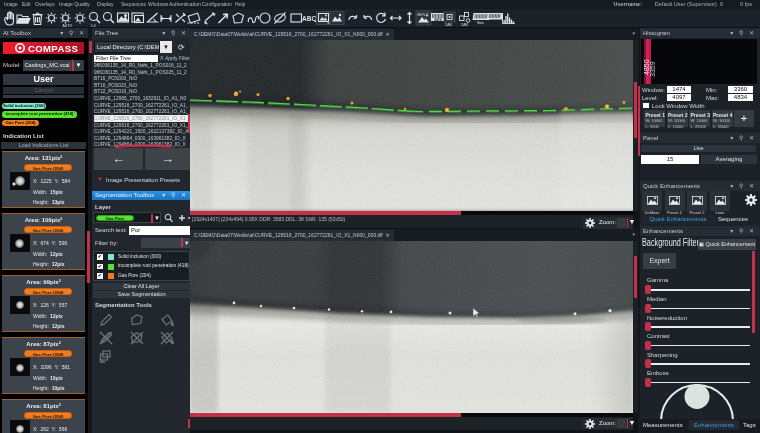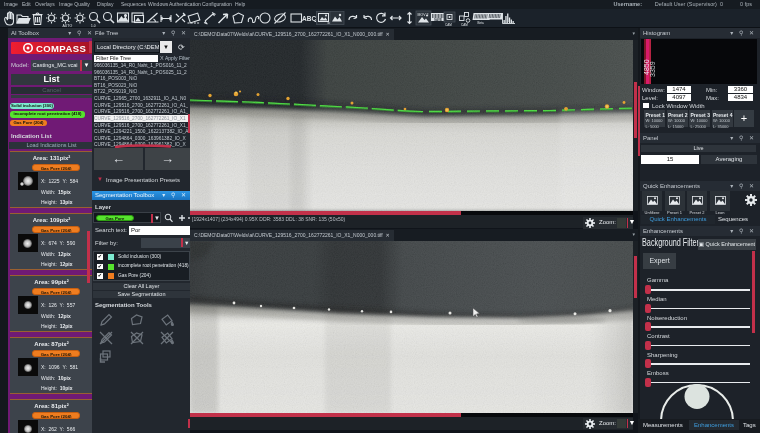--- a/index.html
+++ b/index.html
@@ -9,21 +9,21 @@
 #menubar{left:0;top:0;width:760px;height:9px;background:#161b21;color:#b6bdc4;font-size:5px;}
 #menubar span{position:absolute;top:1px;}
 #toolbar{left:0;top:9px;width:760px;height:19px;background:#1b222a;border-bottom:1px solid #0d1116;}
 .usr{position:absolute;top:1px;font-size:5.5px;color:#aab2b9;}
 
 .phead{position:absolute;height:10px;background:#262c34;color:#c6cbd1;font-size:6px;line-height:10px;padding-left:3px;}
 .picons{position:absolute;top:0;right:2px;color:#aeb5bc;font-size:6px;line-height:10px;letter-spacing:2px;}
 .btn{position:absolute;background:#31373e;color:#dfe3e7;text-align:center;}
 .winput{position:absolute;background:#fff;color:#111;}
 
-#aip{left:8px;top:28px;width:88px;height:405px;background:#701a75;}
+#aip{left:0;top:28px;width:88px;height:405px;background:#000000;}
 .chip{position:absolute;color:#101408;font-size:4.3px;font-weight:bold;border-radius:3px;text-align:center;white-space:nowrap;overflow:hidden;}
 .card{position:absolute;left:2px;width:83px;height:57px;background:#3d434b;border-top:1px solid #9a6030;border-bottom:1px solid #9a6030;color:#e8ebee;}
 .card .ttl{position:absolute;left:0;top:3px;width:100%;text-align:center;font-size:6px;font-weight:bold;}
 .card .chp{position:absolute;left:22px;top:12px;width:48px;height:7px;background:#ef7d20;border:1px solid #c85f10;border-radius:3px;color:#1d1406;font-size:4.4px;font-weight:bold;text-align:center;line-height:7px;white-space:nowrap;overflow:hidden;}
 .card .th{position:absolute;left:8px;top:20px;width:20px;height:18px;background:#0a0a0a;}
 .card .xy{position:absolute;left:31px;top:26px;font-size:5px;}
 .card .wd{position:absolute;left:31px;top:37px;font-size:5px;}
 .card .hg{position:absolute;left:31px;top:47px;font-size:5px;}
 .blob{position:absolute;border-radius:50%;background:radial-gradient(circle,#f2f2f2 0%,#b9b9b9 45%,#3a3a3a 75%,#0a0a0a 100%);}
 
@@ -228,21 +228,21 @@
       <svg width="81" height="12" style="position:absolute;left:0;top:0">
         <circle cx="17" cy="6" r="4.2" fill="none" stroke="#fff" stroke-width="1.6"></circle>
         <circle cx="17" cy="6" r="1.5" fill="#fff"></circle>
         <text x="25" y="9.5" fill="#fff" font-size="9.5" font-weight="bold" font-family="Liberation Sans" letter-spacing="0.4">COMPASS</text>
       </svg>
     </div>
     <div class="lbl" style="left:3px;top:34px;color:#cdd2d7;">Model:</div>
     <div class="abs" style="left:23px;top:31.5px;width:49px;height:11px;background:#3a4149;color:#e8ecef;font-size:5.6px;line-height:11px;padding-left:1.5px;white-space:nowrap;overflow:hidden;">Castings_MC.vcai</div>
     <div class="abs" style="left:72px;top:31.5px;width:1.5px;height:11px;background:#c2304a;"></div>
     <div class="abs" style="left:73.5px;top:31.5px;width:10px;height:11px;background:#343b43;color:#fff;font-size:6px;text-align:center;line-height:11px;">▼</div>
-    <div class="btn" style="left:3px;top:46px;width:81px;height:11px;font-size:9px;font-weight:bold;line-height:11px;color:#fff;">List</div>
+    <div class="btn" style="left:3px;top:46px;width:81px;height:11px;font-size:9px;font-weight:bold;line-height:11px;color:#fff;">User</div>
     <div class="btn" style="left:3px;top:58.5px;width:81px;height:7px;font-size:6px;line-height:7px;background:#272d34;color:#566069;">Cancel</div>
     <div class="abs" style="left:3px;top:66.5px;width:81px;height:3.5px;background:#343b42;"></div>
     <div class="chip" style="left:2px;top:74.5px;width:44px;height:6.5px;line-height:6.5px;background:#7ce9cf;">Solid inclusion (300)</div>
     <div class="chip" style="left:2px;top:83px;width:75px;height:6.5px;line-height:6.5px;background:#56e32e;">incomplete root penetration (418)</div>
     <div class="chip" style="left:2px;top:91.5px;width:37px;height:6.5px;line-height:6.5px;background:#ef7d20;">Gas Pore (204)</div>
     <div class="lbl" style="left:3px;top:104.5px;font-weight:bold;">Indication List</div>
     <div class="btn" style="left:1px;top:113.5px;width:85px;height:7px;font-size:5.5px;line-height:7px;background:#2b323a;color:#9db0bf;">Load Indications List</div>
 
     <div class="card" style="top:123px;">
       <div class="ttl">Area: 131pix²</div>

